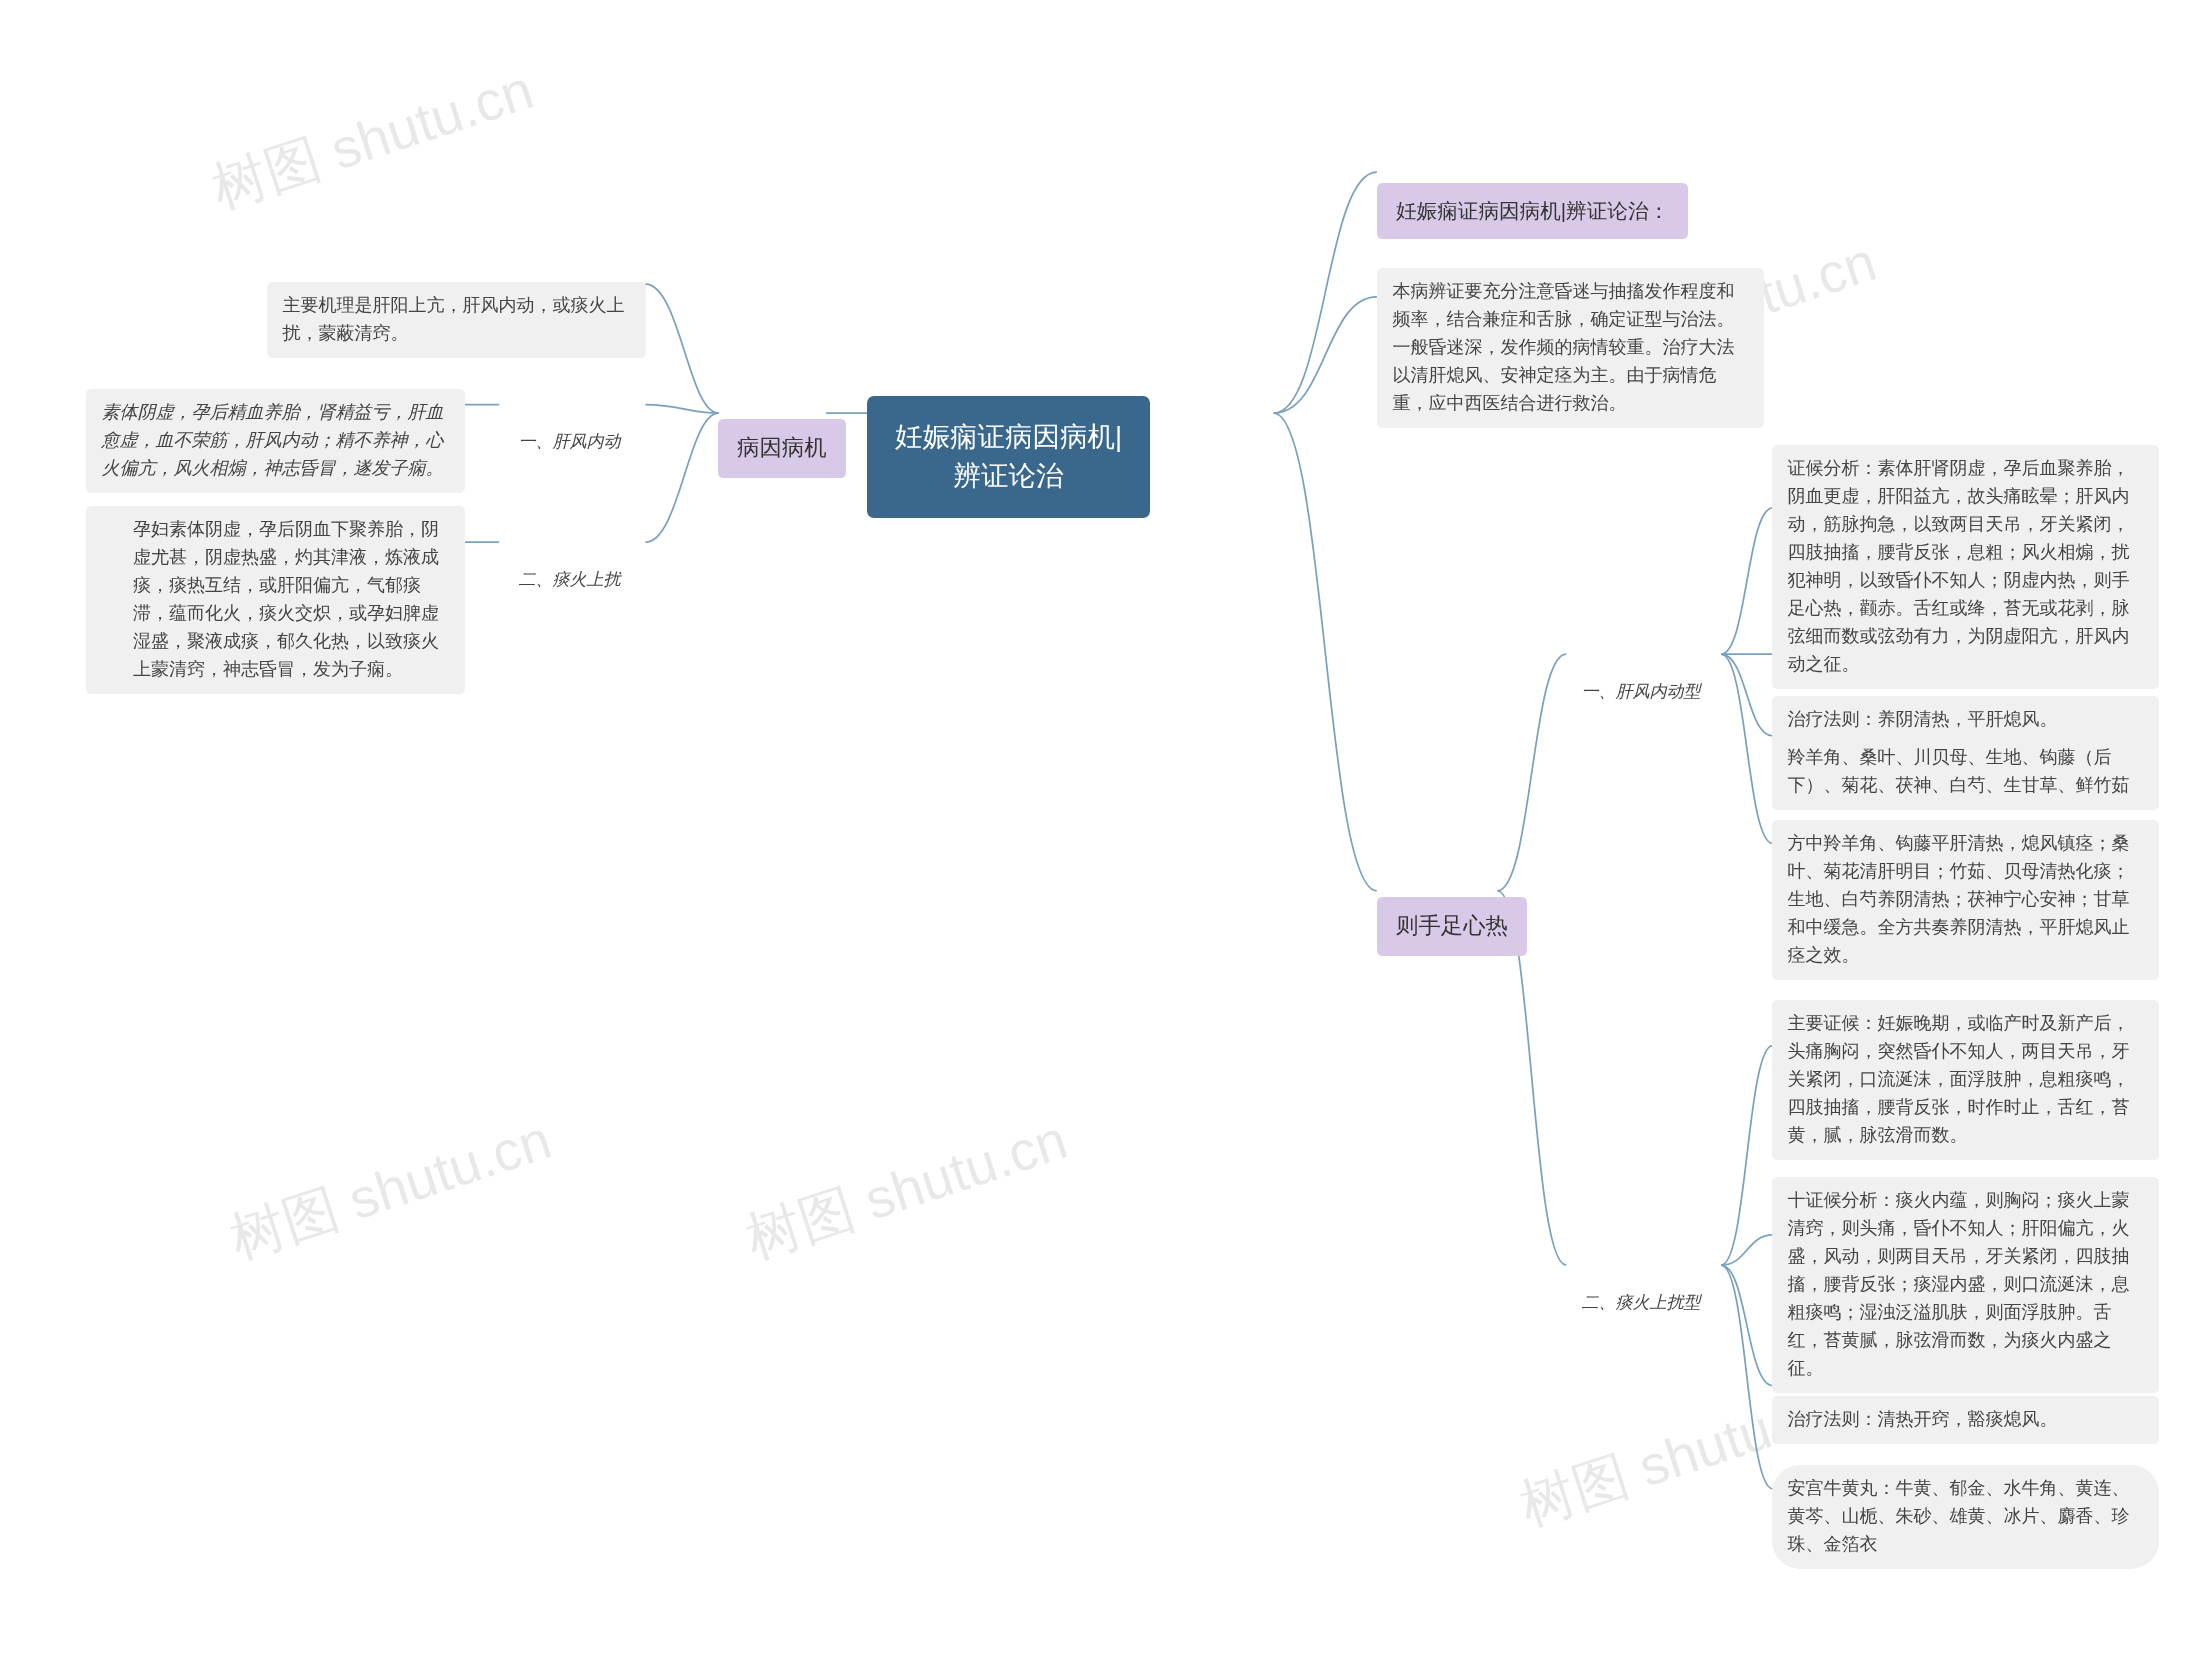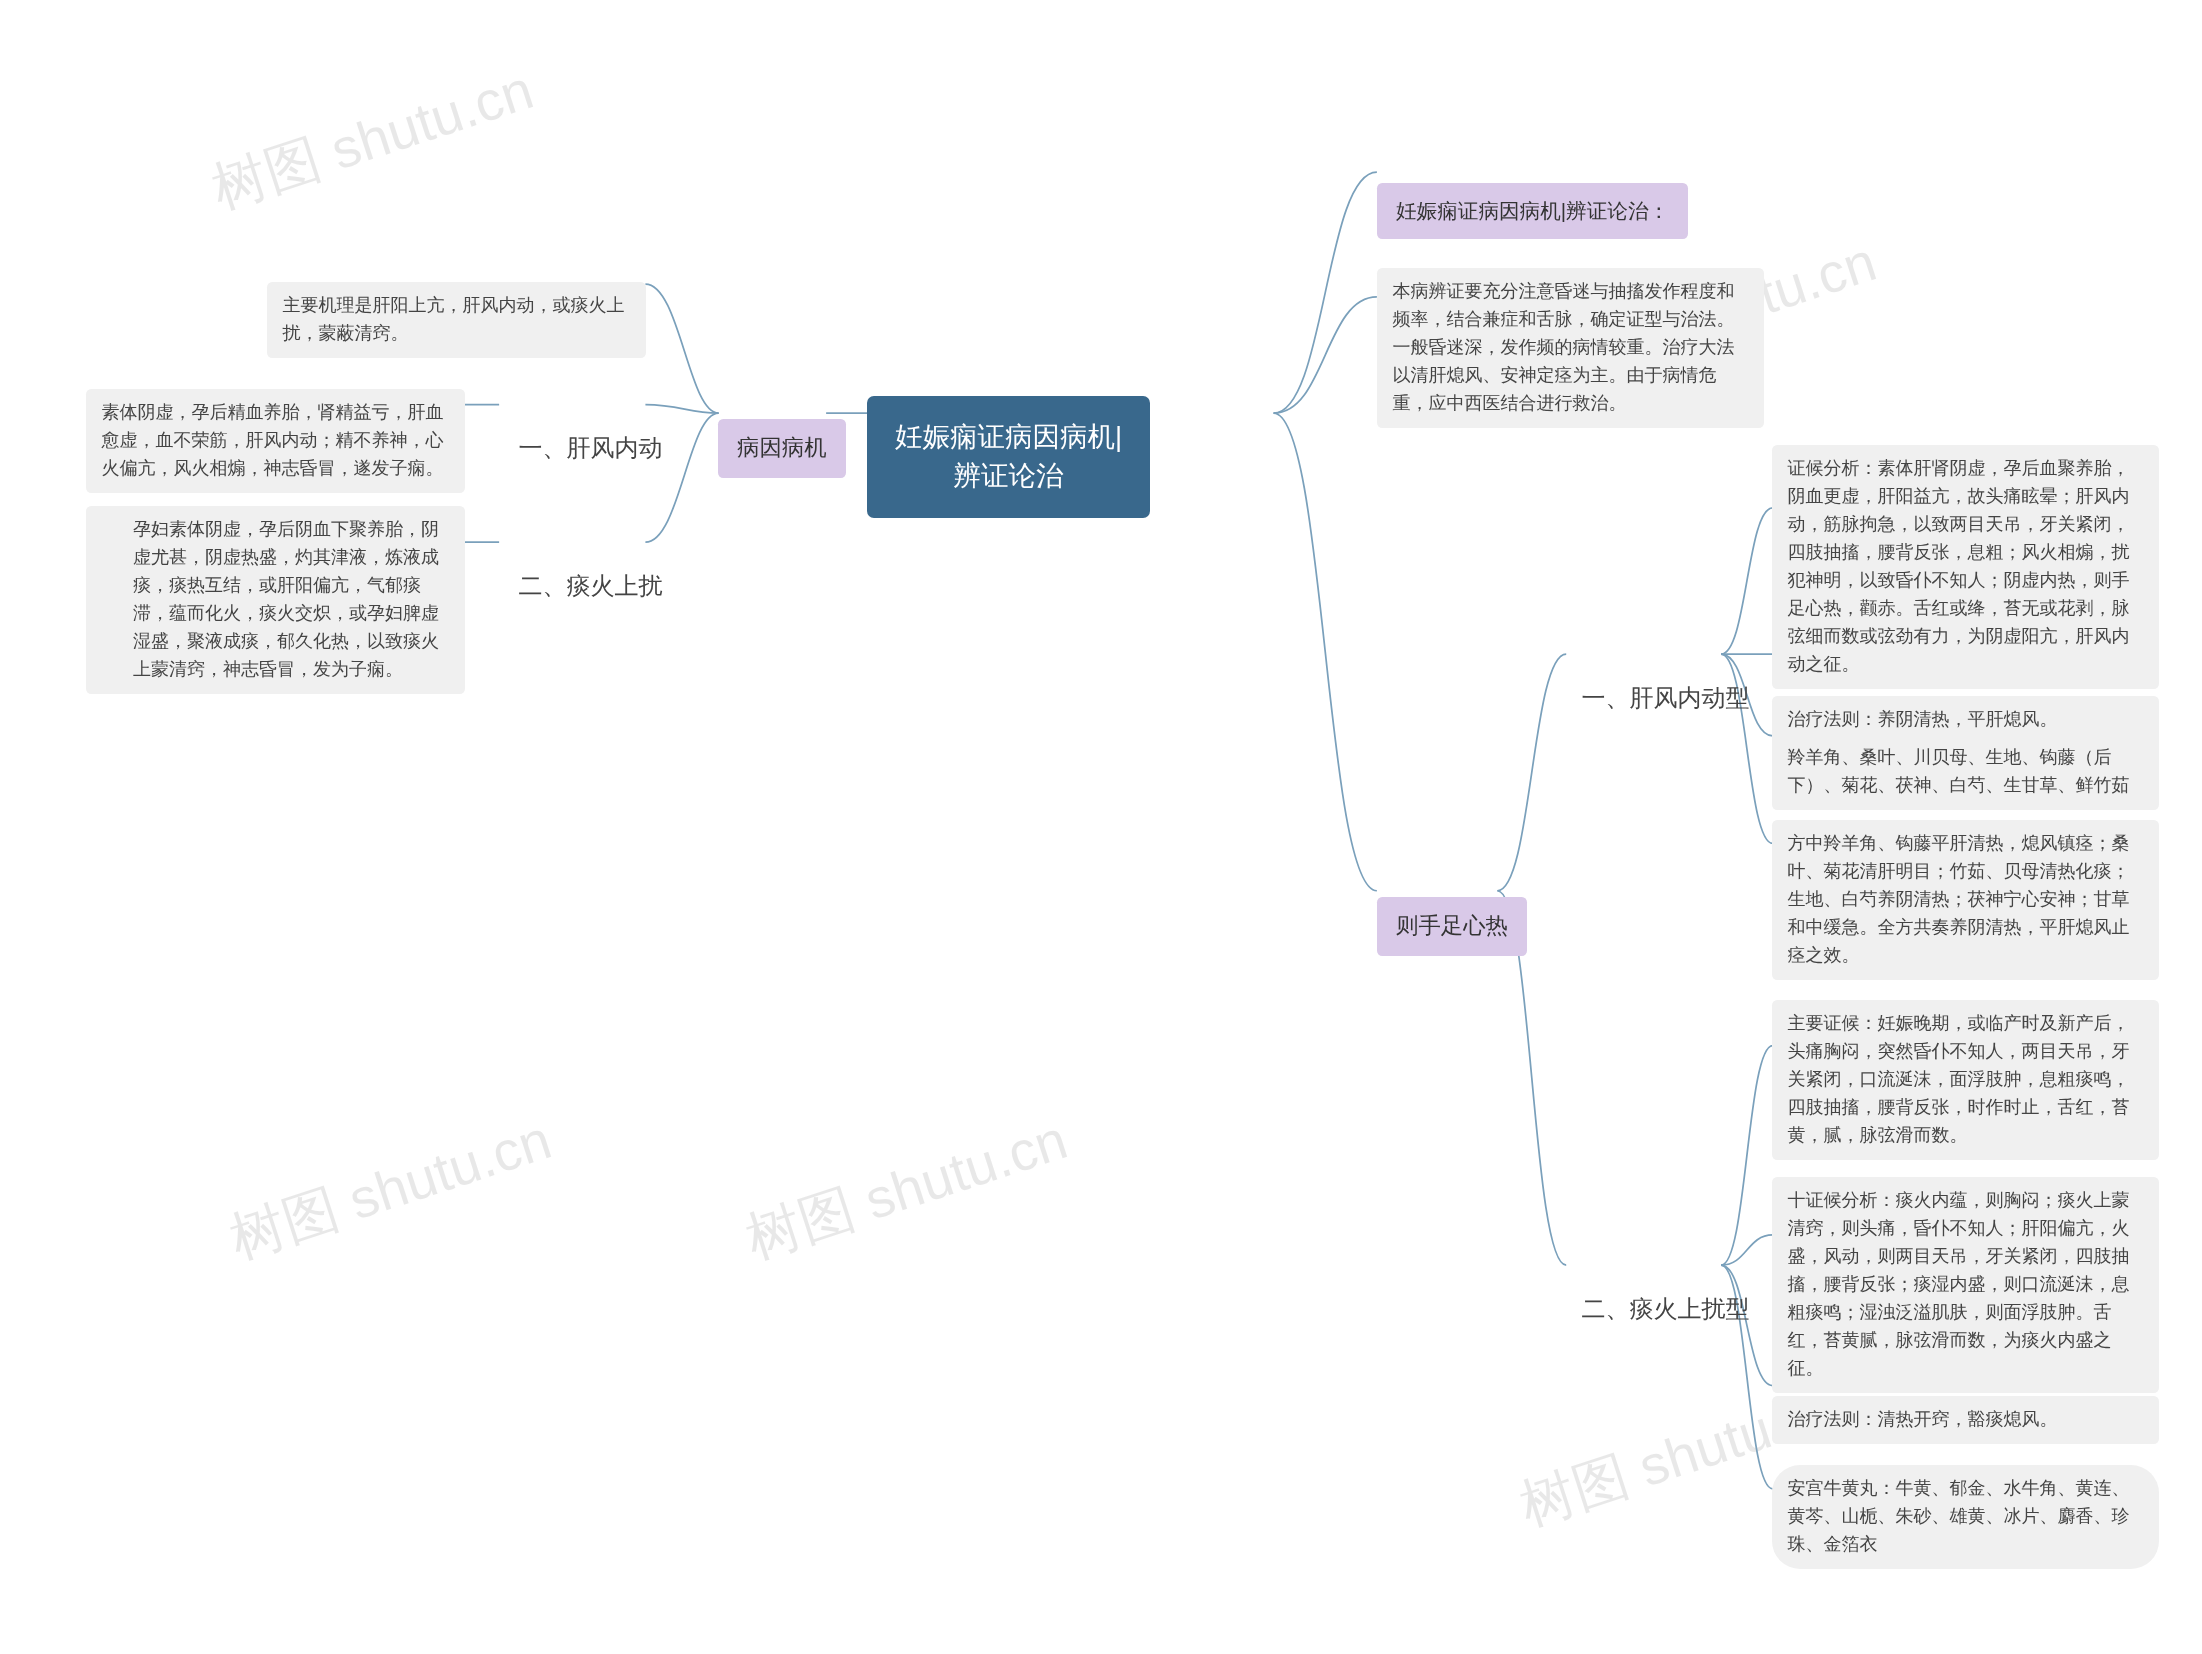--- a/index.html
+++ b/index.html
@@ -51,21 +51,22 @@
   
   .gray {
     background: #f0f0f0;
     color: #444;
     font-size: 18px;
   }
   
   .plain {
     background: transparent;
     color: #444;
-    font-size: 24px;
+    font-size: 17px;
+    font-style: italic;
   }
   
   svg.connectors {
     position: absolute;
     left: 0; top: 0;
     width: 2203px; height: 1655px;
     pointer-events: none;
   }
   svg.connectors path {
     stroke: #7aa0bb;
@@ -117,21 +118,21 @@
   <path d="M 2000 1470 C 2030 1470, 2030 1730, 2060 1730"></path>
 </svg>
 
 <div class="node root" style="left:867px; top:368px; width:283px;">妊娠痫证病因病机|辨证论治</div>
 
 <div class="node purple" style="left:718px; top:391px;">病因病机</div>
 
 <div class="node gray" style="left:267px; top:254px; width:379px;">主要机理是肝阳上亢，肝风内动，或痰火上扰，蒙蔽清窍。</div>
 
 <div class="node plain" style="left:503px; top:391px;">一、肝风内动</div>
-<div class="node gray" style="left:86px; top:361px; width:379px;">素体阴虚，孕后精血养胎，肾精益亏，肝血愈虚，血不荣筋，肝风内动；精不养神，心火偏亢，风火相煽，神志昏冒，遂发子痫。</div>
+<div class="node gray" style="left:86px; top:361px; width:379px;font-style:italic;">素体阴虚，孕后精血养胎，肾精益亏，肝血愈虚，血不荣筋，肝风内动；精不养神，心火偏亢，风火相煽，神志昏冒，遂发子痫。</div>
 
 <div class="node plain" style="left:503px; top:529px;">二、痰火上扰</div>
 <div class="node gray" style="left:86px; top:478px; width:379px;padding-left:47px;">孕妇素体阴虚，孕后阴血下聚养胎，阴虚尤甚，阴虚热盛，灼其津液，炼液成痰，痰热互结，或肝阳偏亢，气郁痰滞，蕴而化火，痰火交炽，或孕妇脾虚湿盛，聚液成痰，郁久化热，以致痰火上蒙清窍，神志昏冒，发为子痫。</div>
 
 <div class="node purple-long" style="left:1377px; top:155px;">妊娠痫证病因病机|辨证论治：</div>
 
 <div class="node gray" style="left:1377px; top:240px; width:387px;">本病辨证要充分注意昏迷与抽搐发作程度和频率，结合兼症和舌脉，确定证型与治法。一般昏迷深，发作频的病情较重。治疗大法以清肝熄风、安神定痉为主。由于病情危重，应中西医结合进行救治。</div>
 
 <div class="node purple" style="left:1377px; top:869px;">则手足心热</div>
 

